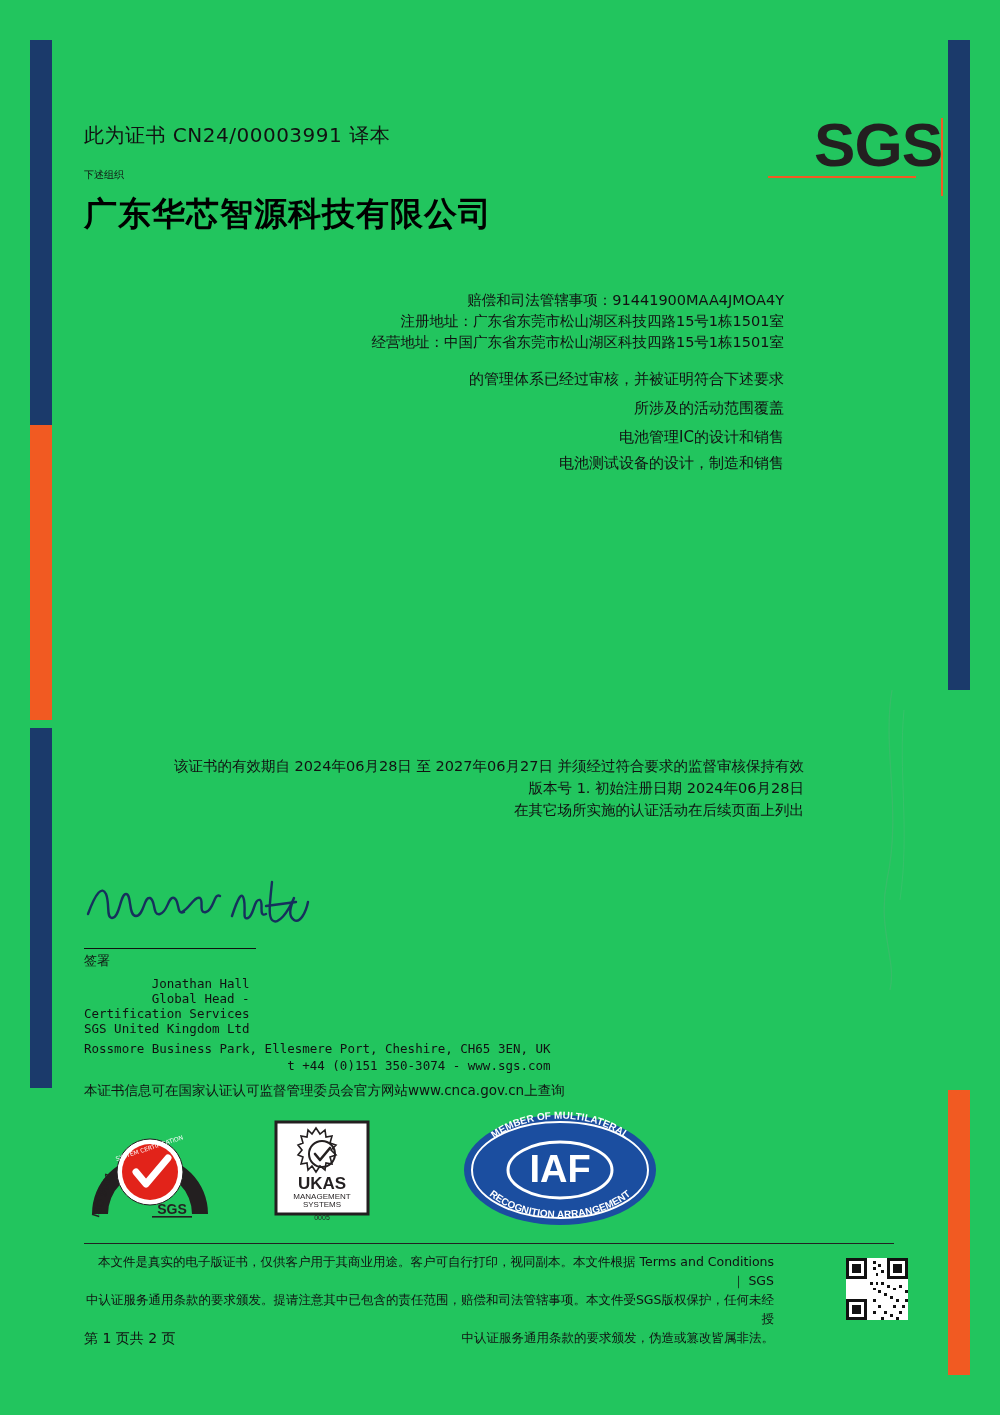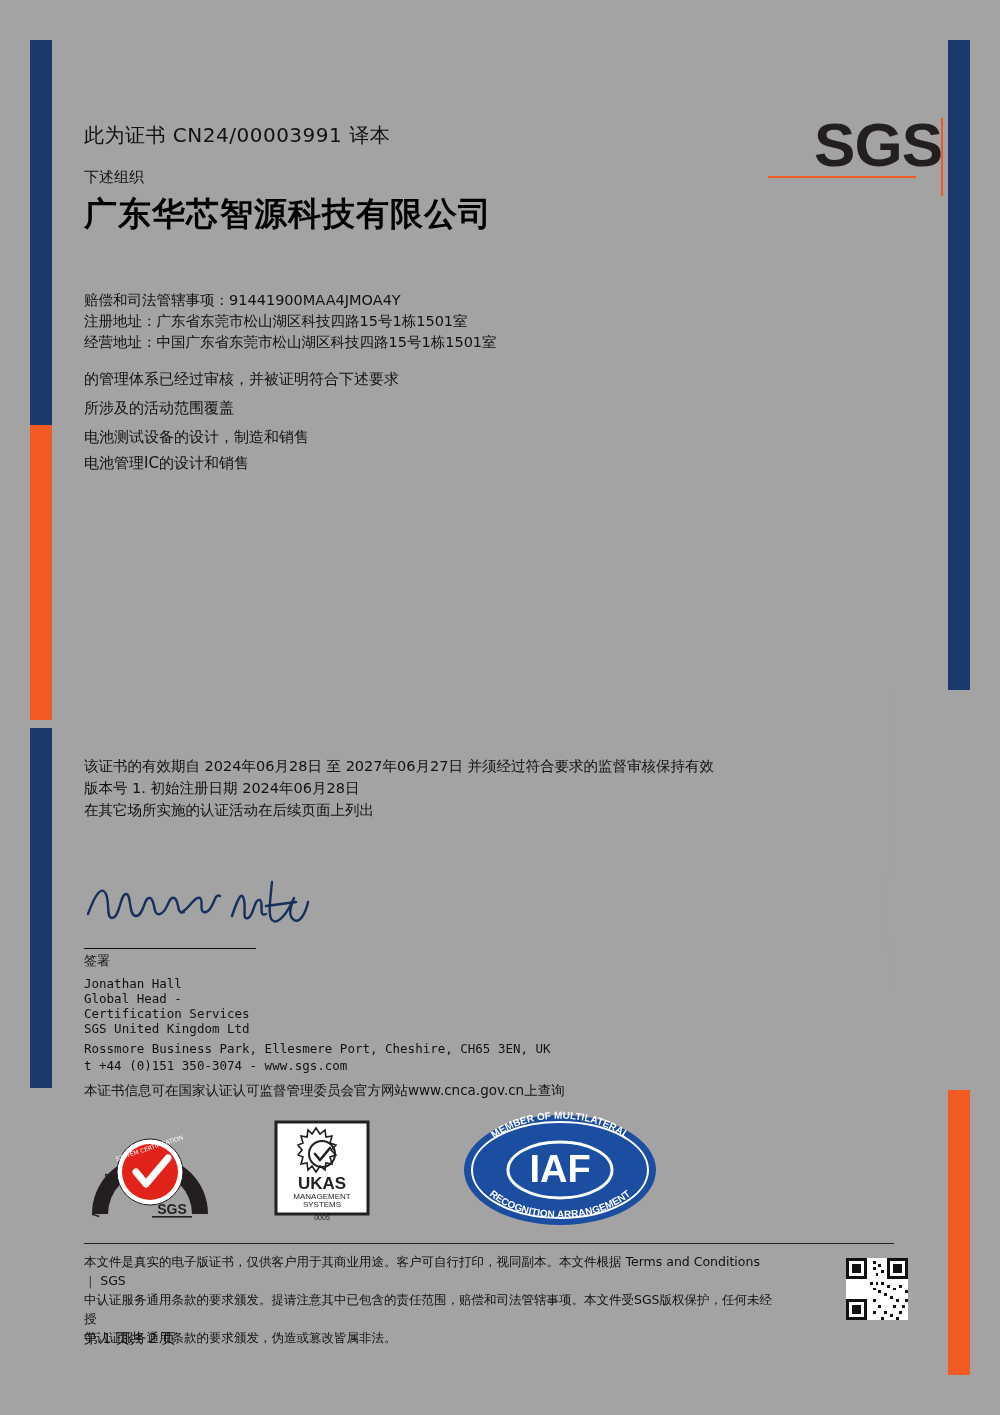--- a/index.html
+++ b/index.html
@@ -7,22 +7,23 @@
     padding: 0;
     background: #ffffff;
   }
   body {
     font-family: "Liberation Sans", sans-serif;
   }
   .page {
     position: relative;
     width: 1000px;
     height: 1415px;
-    background: #a3a3a3;
+    background: #22c55e;
     overflow: hidden;
+    text-align: right;
   }
 
   
   .bar {
     position: absolute;
     width: 22px;
   }
   .bar-left-blue-top   { left: 30px;  top: 40px;   height: 385px; background: #1b3a6b; }
   .bar-left-orange     { left: 30px;  top: 425px;  height: 295px; background: #f15a22; }
   .bar-left-blue-bot   { left: 30px;  top: 728px;  height: 360px; background: #1b3a6b; }
@@ -35,21 +36,21 @@
     position: absolute;
     left: 84px; top: 122px;
     font-size: 20px;
     color: #111;
     letter-spacing: 0.5px;
     font-family: "DejaVu Sans", sans-serif;
   }
   .sub-label {
     position: absolute;
     left: 84px; top: 168px;
-    font-size: 15px;
+    font-size: 10px;
     color: #111;
     font-family: "DejaVu Sans", sans-serif;
   }
   .company-name {
     position: absolute;
     left: 84px; top: 192px;
     font-size: 33px;
     font-weight: bold;
     color: #000;
     letter-spacing: 1px;
@@ -259,22 +260,22 @@
     <div class="sgs-rule-v"></div>
   </div>
 
   <div class="details">
     <div class="line">赔偿和司法管辖事项：91441900MAA4JMOA4Y</div>
     <div class="line">注册地址：广东省东莞市松山湖区科技四路15号1栋1501室</div>
     <div class="line">经营地址：中国广东省东莞市松山湖区科技四路15号1栋1501室</div>
     <div class="statement">的管理体系已经过审核，并被证明符合下述要求</div>
     <div class="scope-head">所涉及的活动范围覆盖</div>
     <div class="scope-lines">
+      <div class="scope-line">电池管理IC的设计和销售</div>
       <div class="scope-line">电池测试设备的设计，制造和销售</div>
-      <div class="scope-line">电池管理IC的设计和销售</div>
     </div>
   </div>
 
   <div class="validity">
     <div>该证书的有效期自  2024年06月28日  至  2027年06月27日  并须经过符合要求的监督审核保持有效</div>
     <div>版本号 1. 初始注册日期 2024年06月28日</div>
     <div>在其它场所实施的认证活动在后续页面上列出</div>
   </div>
 
   <svg class="signature-svg" width="230" height="70" viewBox="0 0 230 70">

